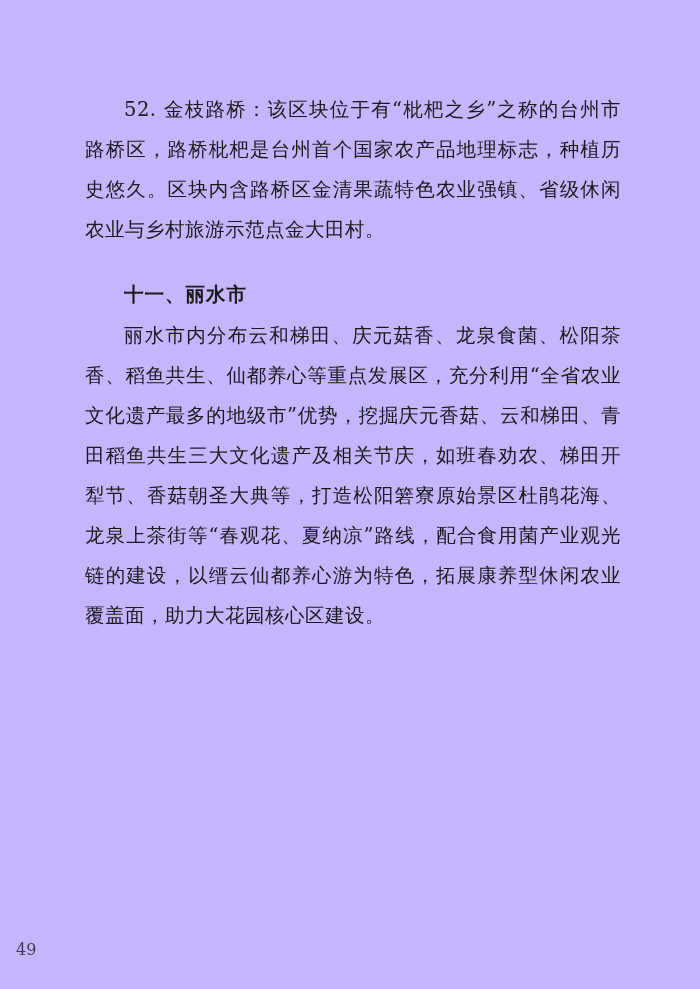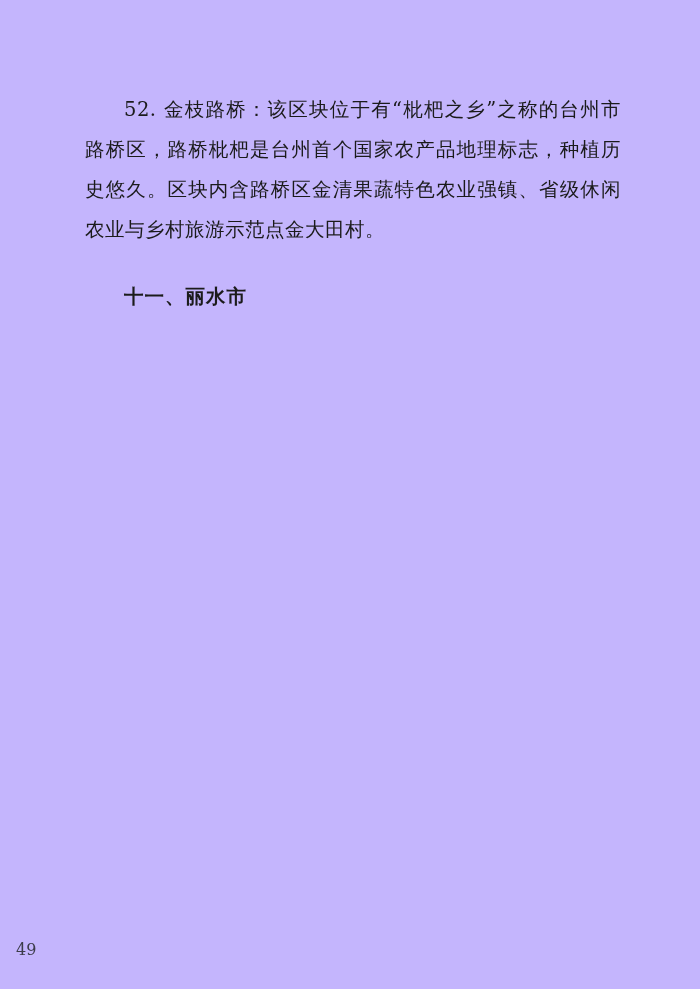--- a/index.html
+++ b/index.html
@@ -26,21 +26,21 @@
     padding: 0;
     font-size: 19.5px;
     line-height: 40px;
     color: #1b1b1b;
     text-align: justify;
     text-justify: inter-character;
     text-indent: 2em;
     letter-spacing: 0.5px;
   }
   .para.heading {
-    font-family: Liberation Sans, sans-serif;
+    font-family: Liberation Mono, monospace;
     font-weight: bold;
     margin-top: 26px;
     letter-spacing: 1px;
   }
   .page-number {
     position: absolute;
     left: 16px;
     width: 100%;
     bottom: 30px;
     font-size: 16px;
@@ -48,16 +48,17 @@
     font-family: "DejaVu Serif", "Liberation Serif", serif;
   }
 </style>
 </head>
 <body>
 
 <main class="page">
   <section class="content">
       <p class="para">52. 金枝路桥：该区块位于有“枇杷之乡”之称的台州市路桥区，路桥枇杷是台州首个国家农产品地理标志，种植历史悠久。区块内含路桥区金清果蔬特色农业强镇、省级休闲农业与乡村旅游示范点金大田村。</p>
       <p class="para heading">十一、丽水市</p>
+      <p class="para">丽水市内分布云和梯田、庆元菇香、龙泉食菌、松阳茶香、稻鱼共生、仙都养心等重点发展区，充分利用“全省农业文化遗产最多的地级市”优势，挖掘庆元香菇、云和梯田、青田稻鱼共生三大文化遗产及相关节庆，如班春劝农、梯田开犁节、香菇朝圣大典等，打造松阳箬寮原始景区杜鹃花海、龙泉上茶街等“春观花、夏纳凉”路线，配合食用菌产业观光链的建设，以缙云仙都养心游为特色，拓展康养型休闲农业覆盖面，助力大花园核心区建设。</p>
     </section>
 
   <div class="page-number">49</div>
 </main>
 
 </body></html>

